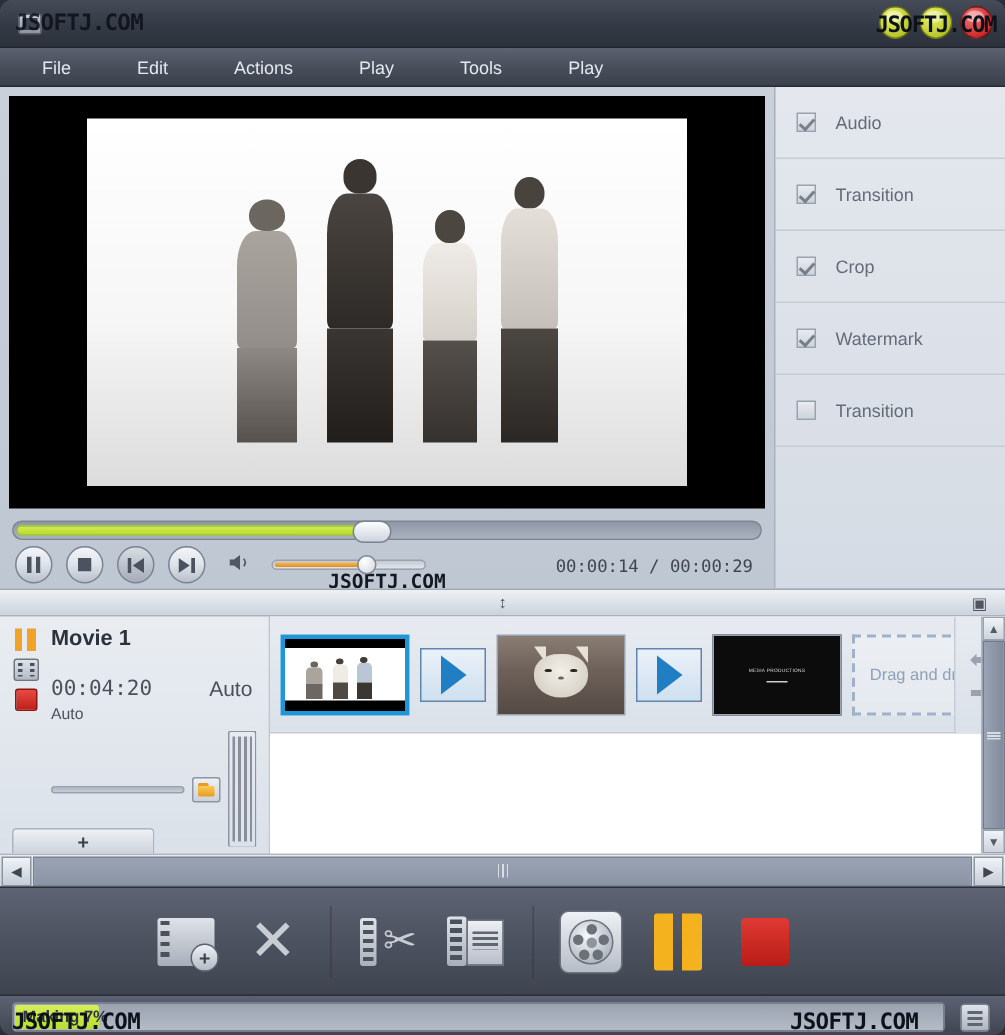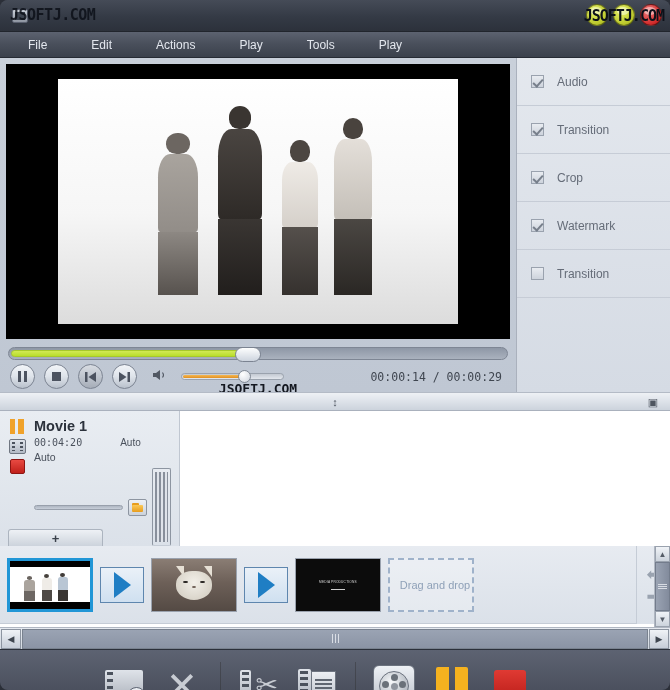--- a/index.html
+++ b/index.html
@@ -203,24 +203,23 @@
   }
   .splitter-grip { color:#4e5560; font-size: 11px; }
   .split-export {
     position: absolute; right: 9px; top: 2px;
     width: 16px; height: 14px; color:#4e5560; font-size: 11px;
     display:flex; align-items:center; justify-content:center;
   }
 
   
   .timeline {
-    height: 216px; position: relative;
+    height: 158px; position: relative;
     background: #ffffff;
     display: flex;
-    flex-direction: column;
   }
   .track-col {
     width: 180px; flex: none;
     background: linear-gradient(180deg,#e9edf2,#dbe1e9);
     border-right: 1px solid #c0c7d1;
     padding: 6px 8px 0 8px;
     position: relative;
   }
   .track-head { display:flex; align-items:flex-start; }
   .track-icons { width: 26px; flex:none; }
@@ -242,21 +241,21 @@
     content:""; position:absolute; right:2px; top:2px; width:3px; bottom:2px;
     background: repeating-linear-gradient(180deg,#4b525d 0 2px, transparent 2px 4px);
   }
   .ic-rec {
     width: 15px; height: 15px; margin-left: 2px;
     background: linear-gradient(180deg,#e84a42,#c0201a);
     border: 1px solid #8d1512; border-radius: 2px;
   }
   .track-info { flex: 1; padding-top: 1px; }
   .track-title { font-size: 14.5px; color: #2c323c; font-weight: bold; }
-  .track-meta { display: flex; font-size: 10px; color: #4a515c; margin-top: 3px; }
+  .track-meta { display: flex; font-size: 14px; color: #4a515c; margin-top: 17px; }
   .track-meta .dur { font-family: "DejaVu Sans Mono", monospace; }
   .track-meta .auto1 { margin-left: 38px; }
   .track-auto2 { font-size: 10.5px; color:#4a515c; margin-top: 3px; }
   .track-bottom { display:flex; align-items:center; margin-top: 5px; }
   .mini-track {
     flex: 1; height: 5px; border-radius: 3px;
     background: linear-gradient(180deg,#aeb6c2,#c8cfd9);
     border: 1px solid #98a0ac;
   }
   .sm-btn {

